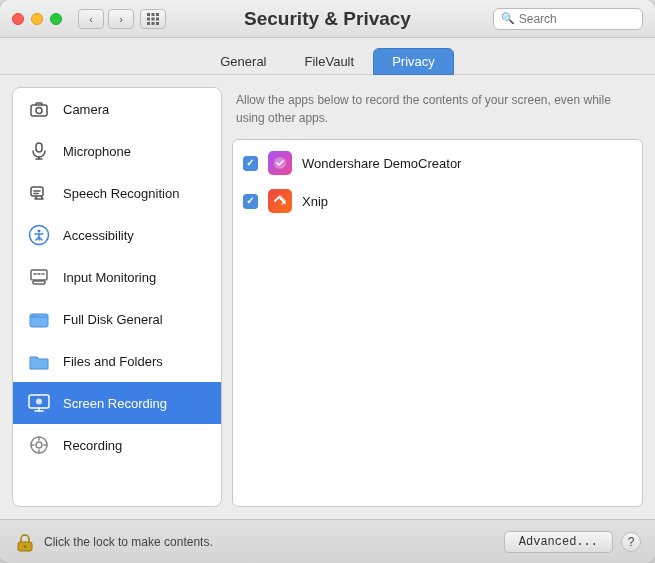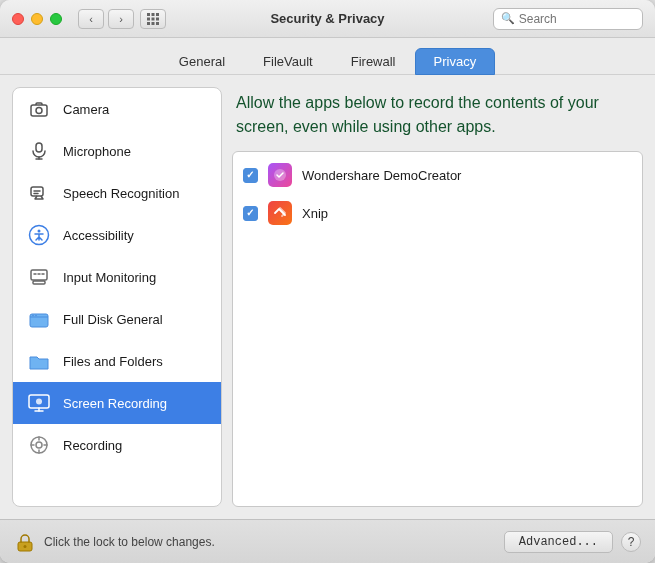--- a/index.html
+++ b/index.html
@@ -83,21 +83,21 @@
       justify-content: center;
       margin-left: 6px;
       font-size: 10px;
       color: #555;
     }
 
     .title-text {
       position: absolute;
       left: 50%;
       transform: translateX(-50%);
-      font-size: 13px;
+      font-size: 19px;
       font-weight: 600;
       color: #333;
     }
 
     .search-box {
       position: absolute;
       right: 12px;
       display: flex;
       align-items: center;
       background: white;
@@ -197,22 +197,22 @@
 
     
     .main-panel {
       flex: 1;
       display: flex;
       flex-direction: column;
       gap: 8px;
     }
 
     .description-text {
-      font-size: 16px;
-      color: #14532d;
+      font-size: 12px;
+      color: #737373;
       line-height: 1.5;
       padding: 4px 2px 4px 4px;
     }
 
     .apps-list {
       background: white;
       border: 1px solid #c8c8c8;
       border-radius: 6px;
       flex: 1;
       overflow-y: auto;
@@ -349,21 +349,20 @@
     <span class="title-text">Security &amp; Privacy</span>
     <div class="search-box">
       <span class="search-icon">🔍</span>
       <input type="text" placeholder="Search" style="">
     </div>
   </div>
 
   <div class="tabbar">
     <div class="tab">General</div>
     <div class="tab">FileVault</div>
-    <div class="tab">Firewall</div>
     <div class="tab active">Privacy</div>
   </div>
 
   <div class="content">
 
     <div class="sidebar">
 
       <div class="sidebar-item">
         <div class="icon-box">
           <svg width="20" height="20" viewBox="0 0 20 20" fill="none">
@@ -505,17 +504,17 @@
   </div>
 
   <div class="footer">
     <div class="lock-icon">
       <svg width="22" height="22" viewBox="0 0 22 22" fill="none">
         <rect x="4" y="11" width="14" height="9" rx="2" fill="#c8a020" stroke="#a07800" stroke-width="1"></rect>
         <path d="M7 11V8a4 4 0 018 0v3" stroke="#a07800" stroke-width="1.5" stroke-linecap="round"></path>
         <circle cx="11" cy="15.5" r="1.5" fill="#a07800"></circle>
       </svg>
     </div>
-    <span class="footer-text">Click the lock to below changes.</span>
+    <span class="footer-text">Click the lock to make contents.</span>
     <button class="footer-btn">Advanced...</button>
     <div class="help-btn">?</div>
   </div>
 </div>
 
 </body></html>

